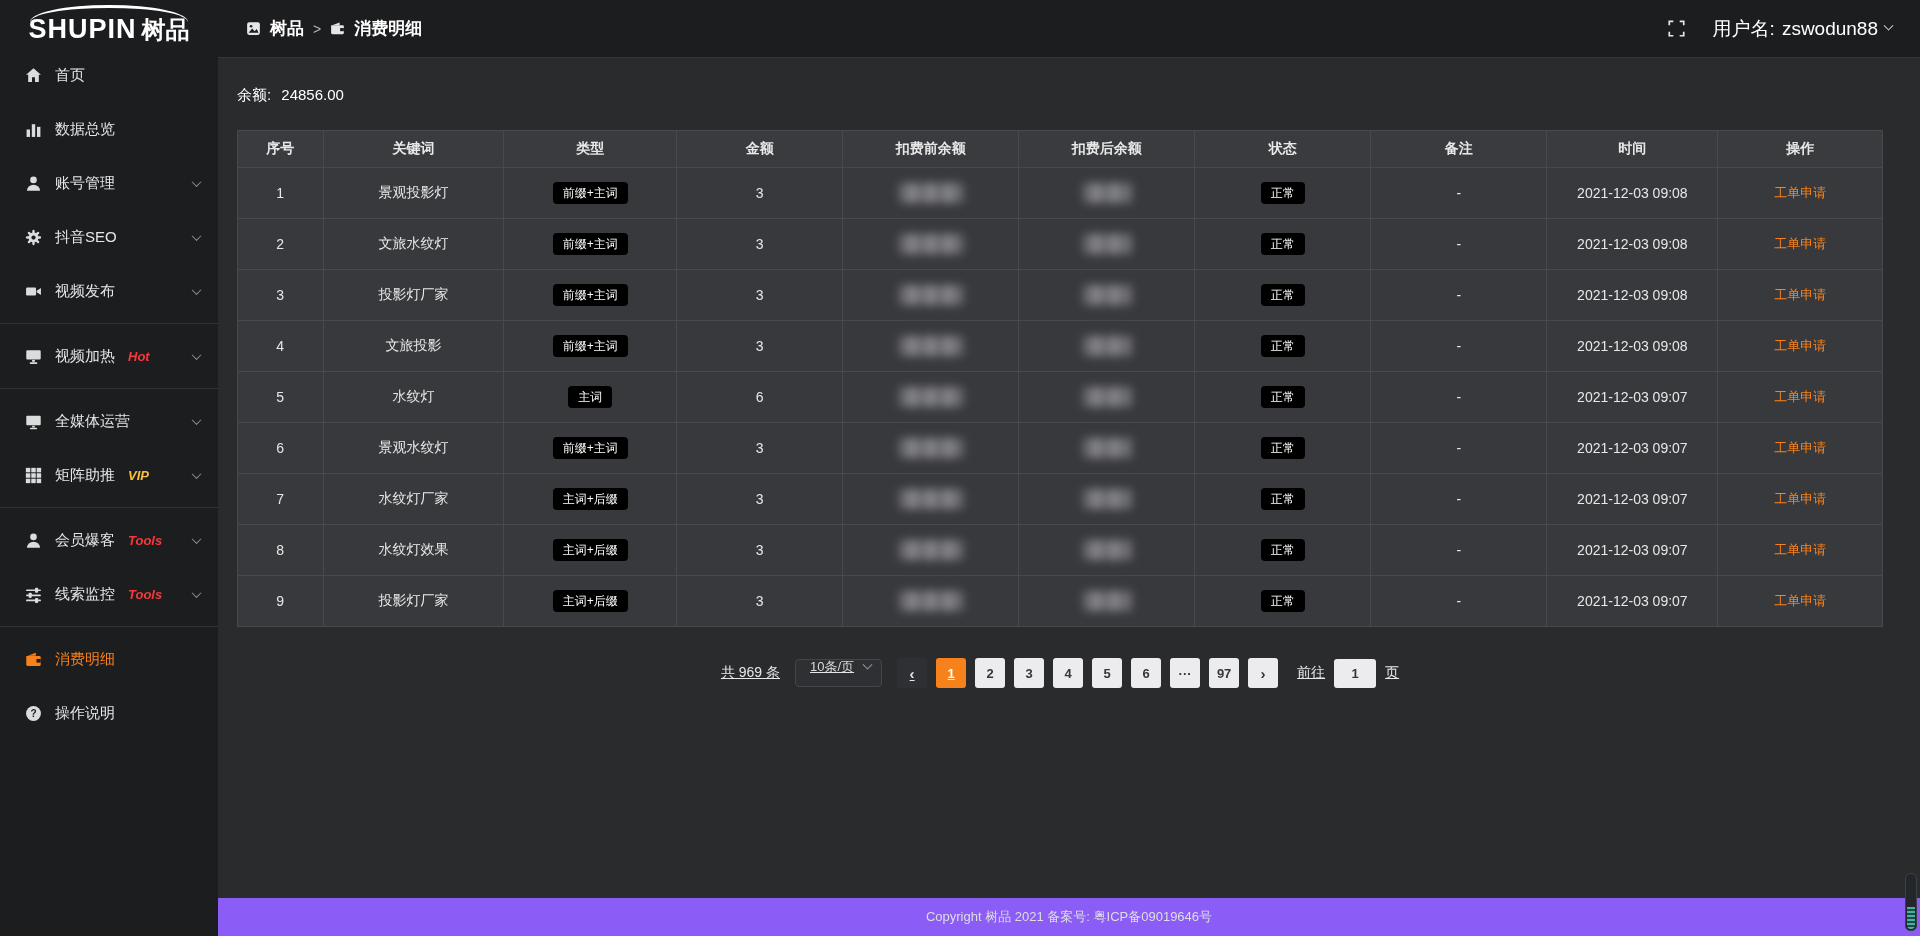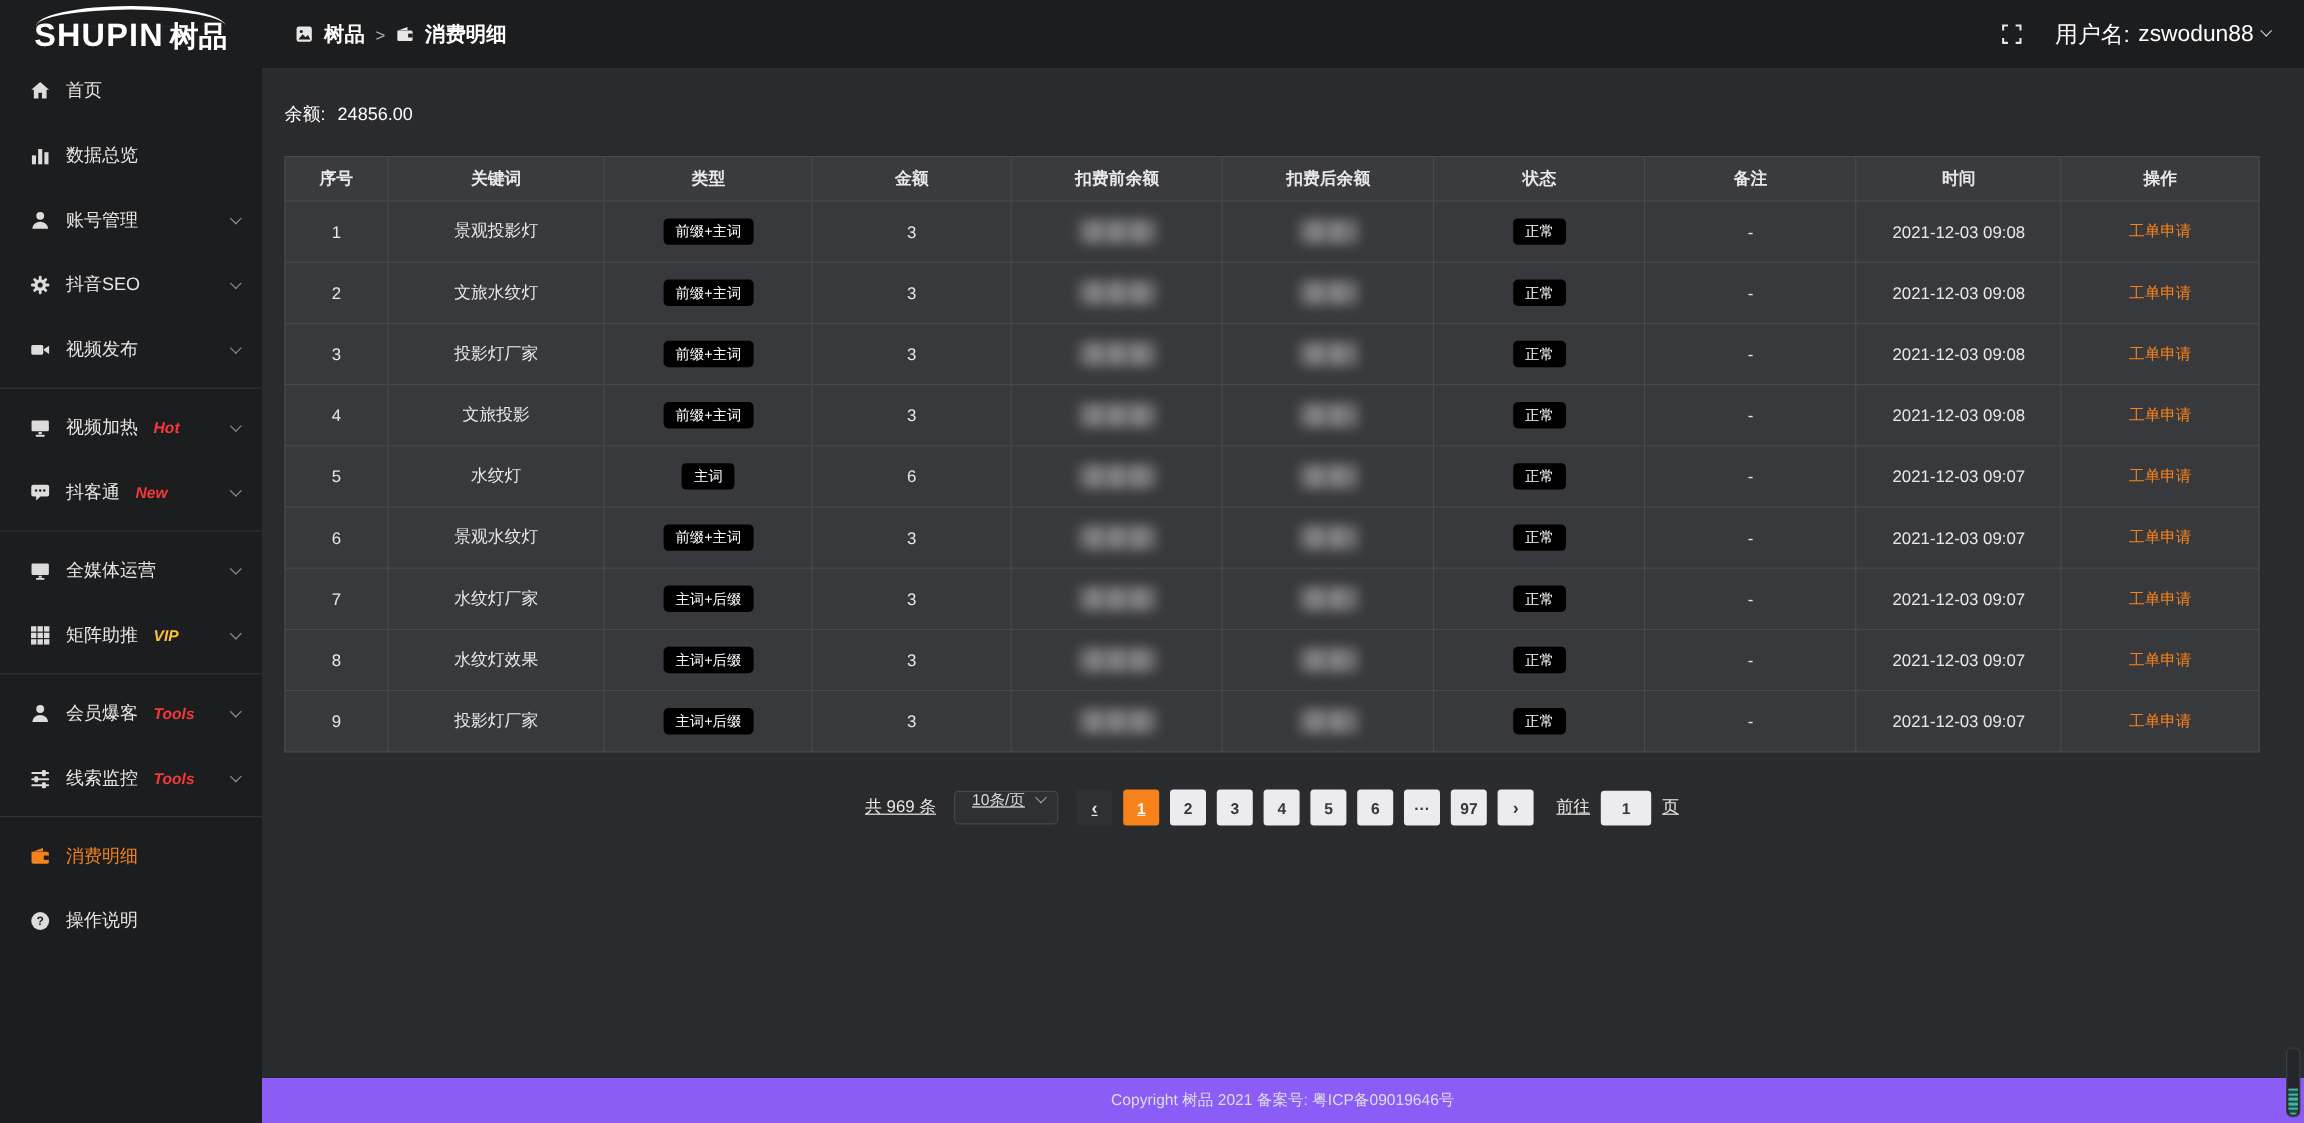--- a/index.html
+++ b/index.html
@@ -169,35 +169,20 @@
               <rect x="6.7" y="11.2" width="2.6" height="1.8"></rect>
               <rect x="4.4" y="13.4" width="7.2" height="1.6" rx=".8"></rect>
             </g>
           </svg>
       </span>
       <span>视频加热</span>
       <span class="tag">Hot</span>
       <span class="chev"></span>
     </div>
 
-    <div class="menu-item">
-      <span class="micon">
-        <svg viewBox="0 0 16 16">
-            <path fill="#dcdcdc" d="M2.6 1.8h10.8a1.6 1.6 0 0 1 1.6 1.6v6a1.6 1.6 0 0 1-1.6 1.6H8.2l-3.4 3.2v-3.2H2.6A1.6 1.6 0 0 1 1 9.4v-6a1.6 1.6 0 0 1 1.6-1.6z"></path>
-            <g fill="#1c1d1f">
-              <circle cx="4.8" cy="6.4" r=".95"></circle>
-              <circle cx="8" cy="6.4" r=".95"></circle>
-              <circle cx="11.2" cy="6.4" r=".95"></circle>
-            </g>
-          </svg>
-      </span>
-      <span>抖客通</span>
-      <span class="tag">New</span>
-      <span class="chev"></span>
-    </div>
 
     <div class="mdivider"></div>
 
     <div class="menu-item">
       <span class="micon">
         <svg viewBox="0 0 16 16">
             <g fill="#dcdcdc">
               <rect x="1.2" y="2.5" width="13.6" height="9" rx="1"></rect>
               <rect x="6.8" y="12" width="2.4" height="1.6"></rect>
               <rect x="4.6" y="13.8" width="6.8" height="1.4" rx=".7"></rect>

